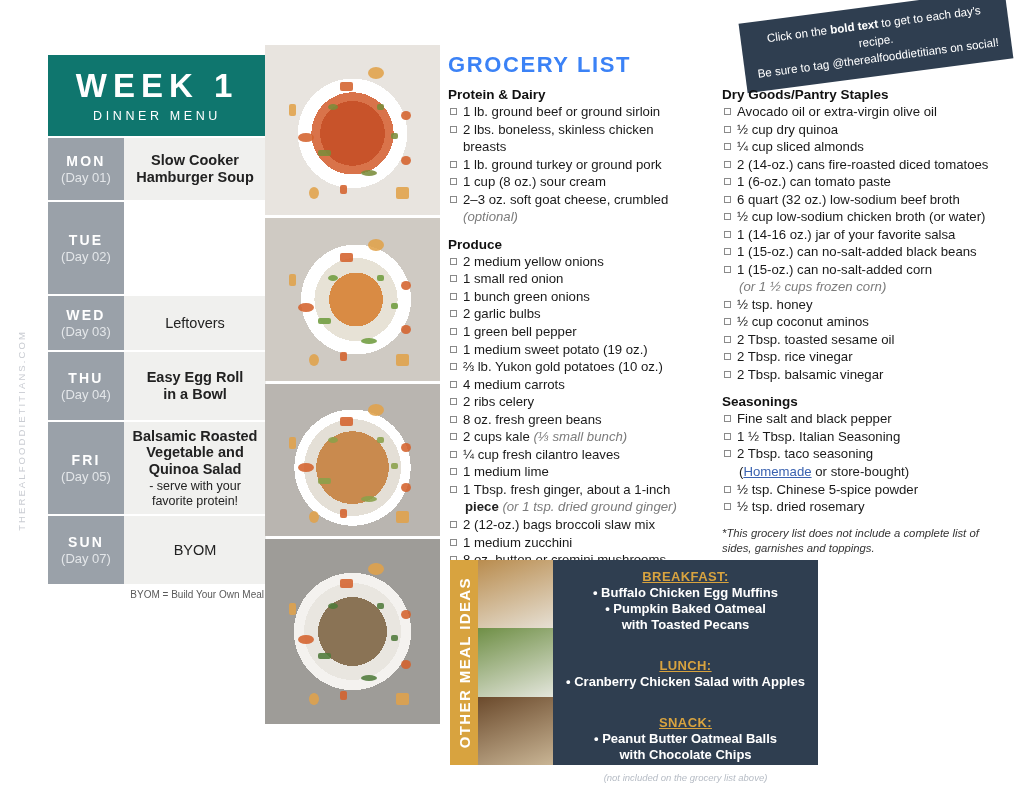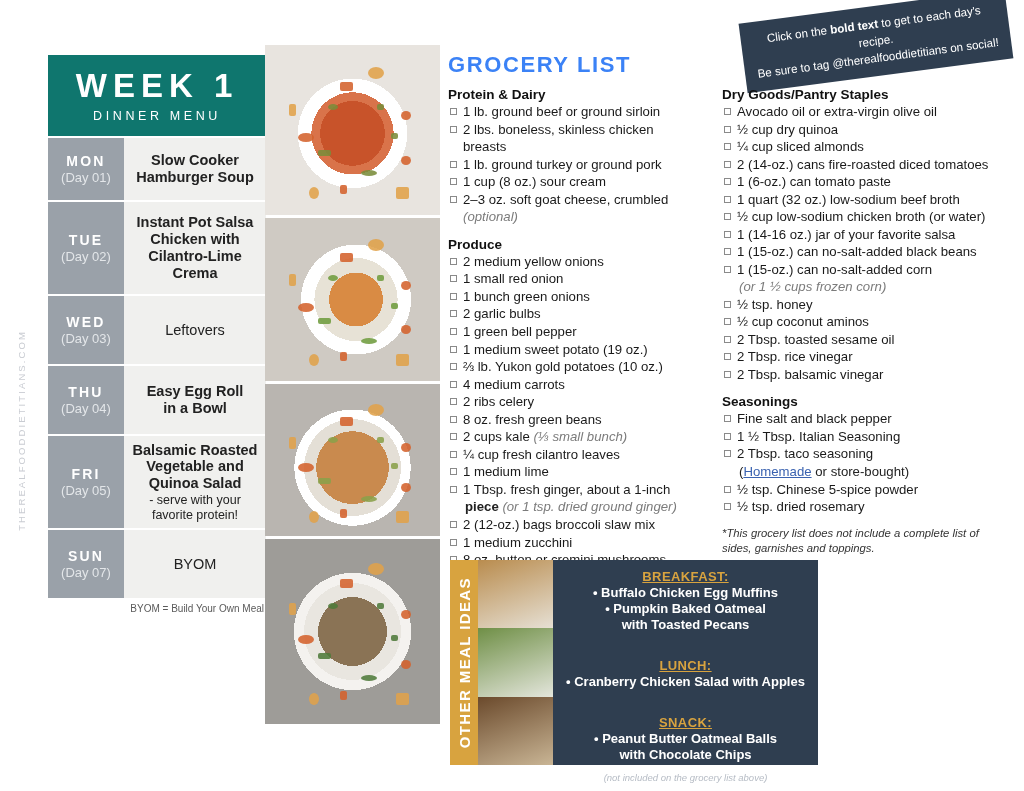--- a/index.html
+++ b/index.html
@@ -146,25 +146,22 @@
         </div>
         <div class="menu-meal">
           <div class="title bold">Slow Cooker<br>Hamburger Soup</div>
         </div>
       </div>
       <div class="menu-row" style="height: 92px;">
         <div class="menu-day">
           <div class="dow">TUE</div>
           <div class="dnum">(Day 02)</div>
         </div>
-        <div class="menu-meal">
-          <div class="title bold">Instant Pot Salsa<br>Chicken with<br>Cilantro-Lime<br>Crema</div>
-        </div>
-      </div>
-      <div class="menu-row" style="height: 68px;">
+      </div>
+      <div class="menu-row" style="height: 54px;">
         <div class="menu-day">
           <div class="dow">WED</div>
           <div class="dnum">(Day 03)</div>
         </div>
         <div class="menu-meal">
           <div class="title">Leftovers</div>
         </div>
       </div>
       <div class="menu-row" style="height: 68px;">
         <div class="menu-day">
@@ -440,21 +437,21 @@
         </div>
         <div>
           <div class="gl-item">
             <span class="gl-box"></span>
             <span class="gl-text">1 (6-oz.) can tomato paste</span>
           </div>
         </div>
         <div>
           <div class="gl-item">
             <span class="gl-box"></span>
-            <span class="gl-text">1 quart (32 oz.) low-sodium beef broth</span>
+            <span class="gl-text">6 quart (32 oz.) low-sodium beef broth</span>
           </div>
         </div>
         <div>
           <div class="gl-item">
             <span class="gl-box"></span>
             <span class="gl-text">½ cup  low-sodium chicken broth (or water)</span>
           </div>
         </div>
         <div>
           <div class="gl-item">

